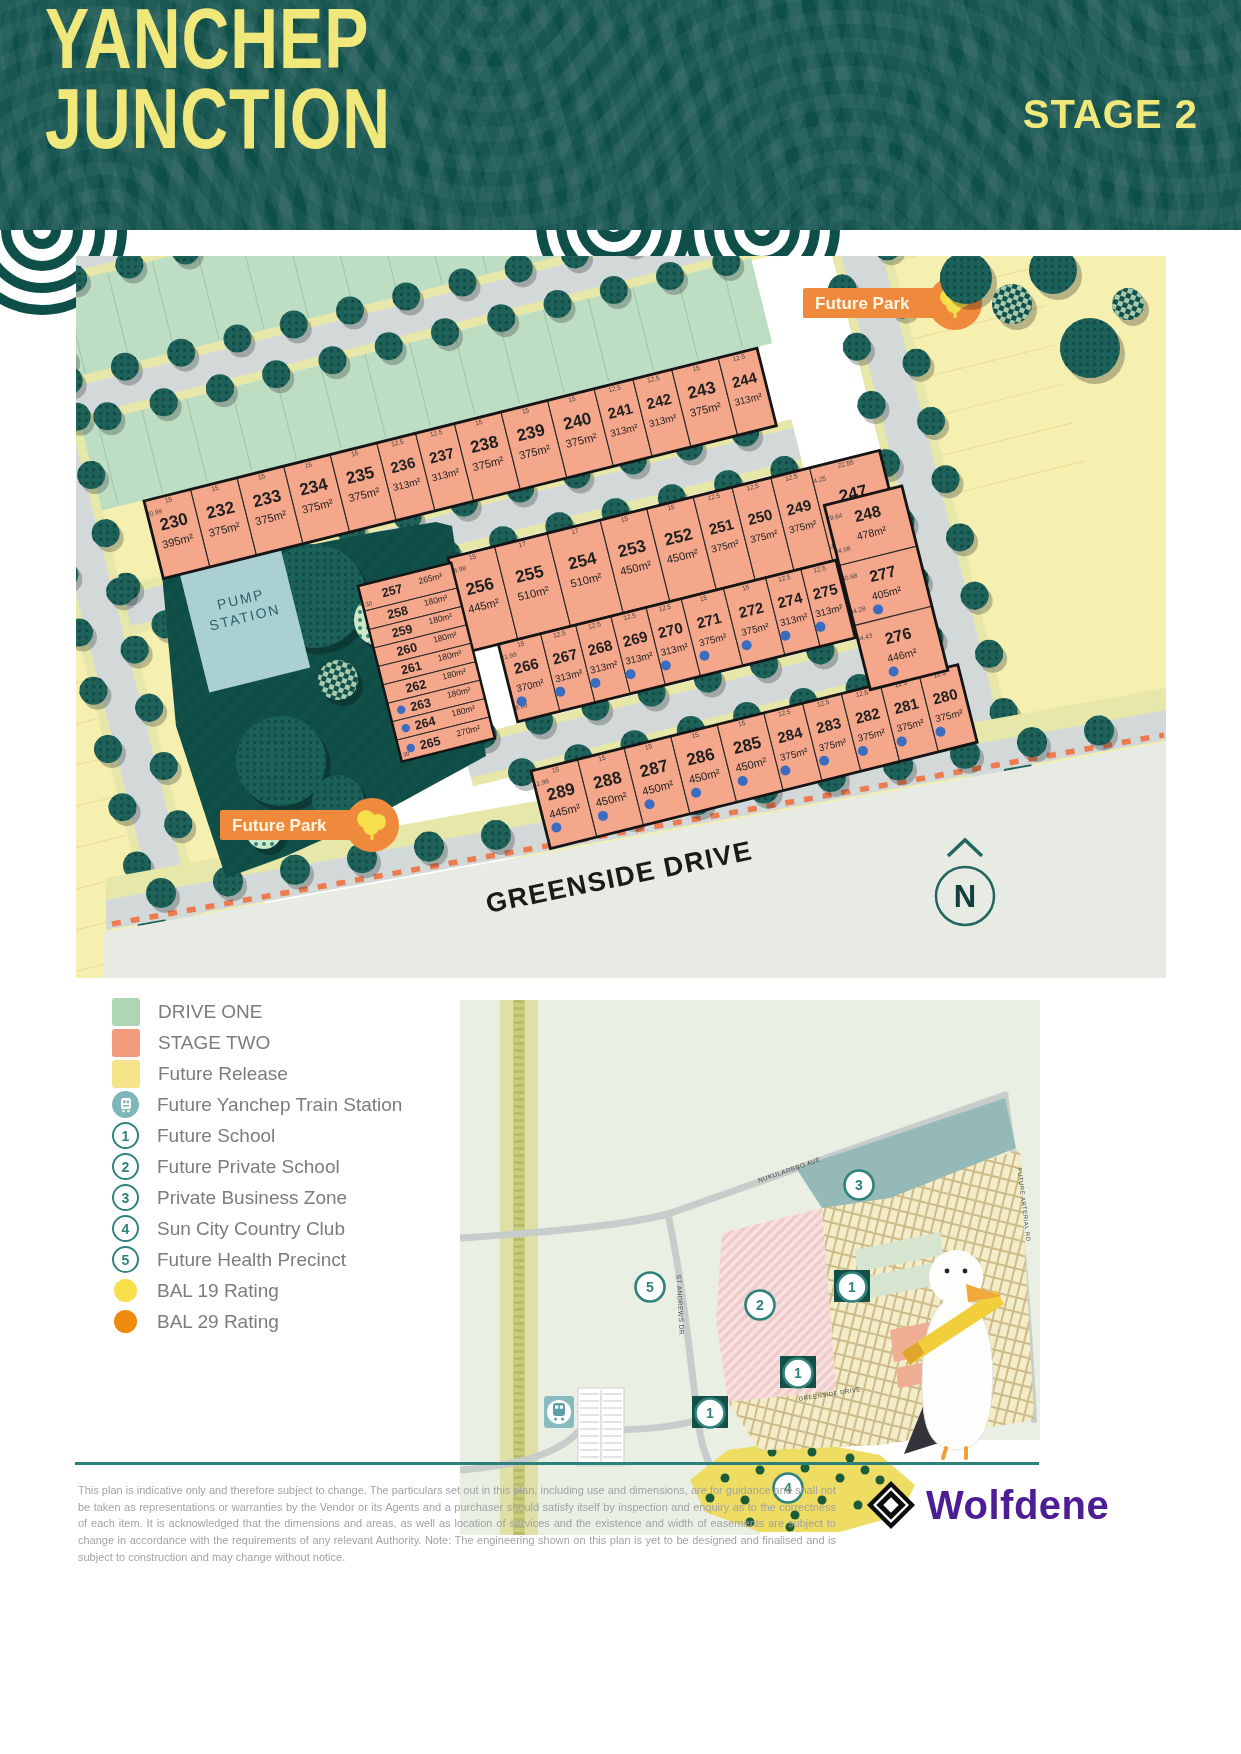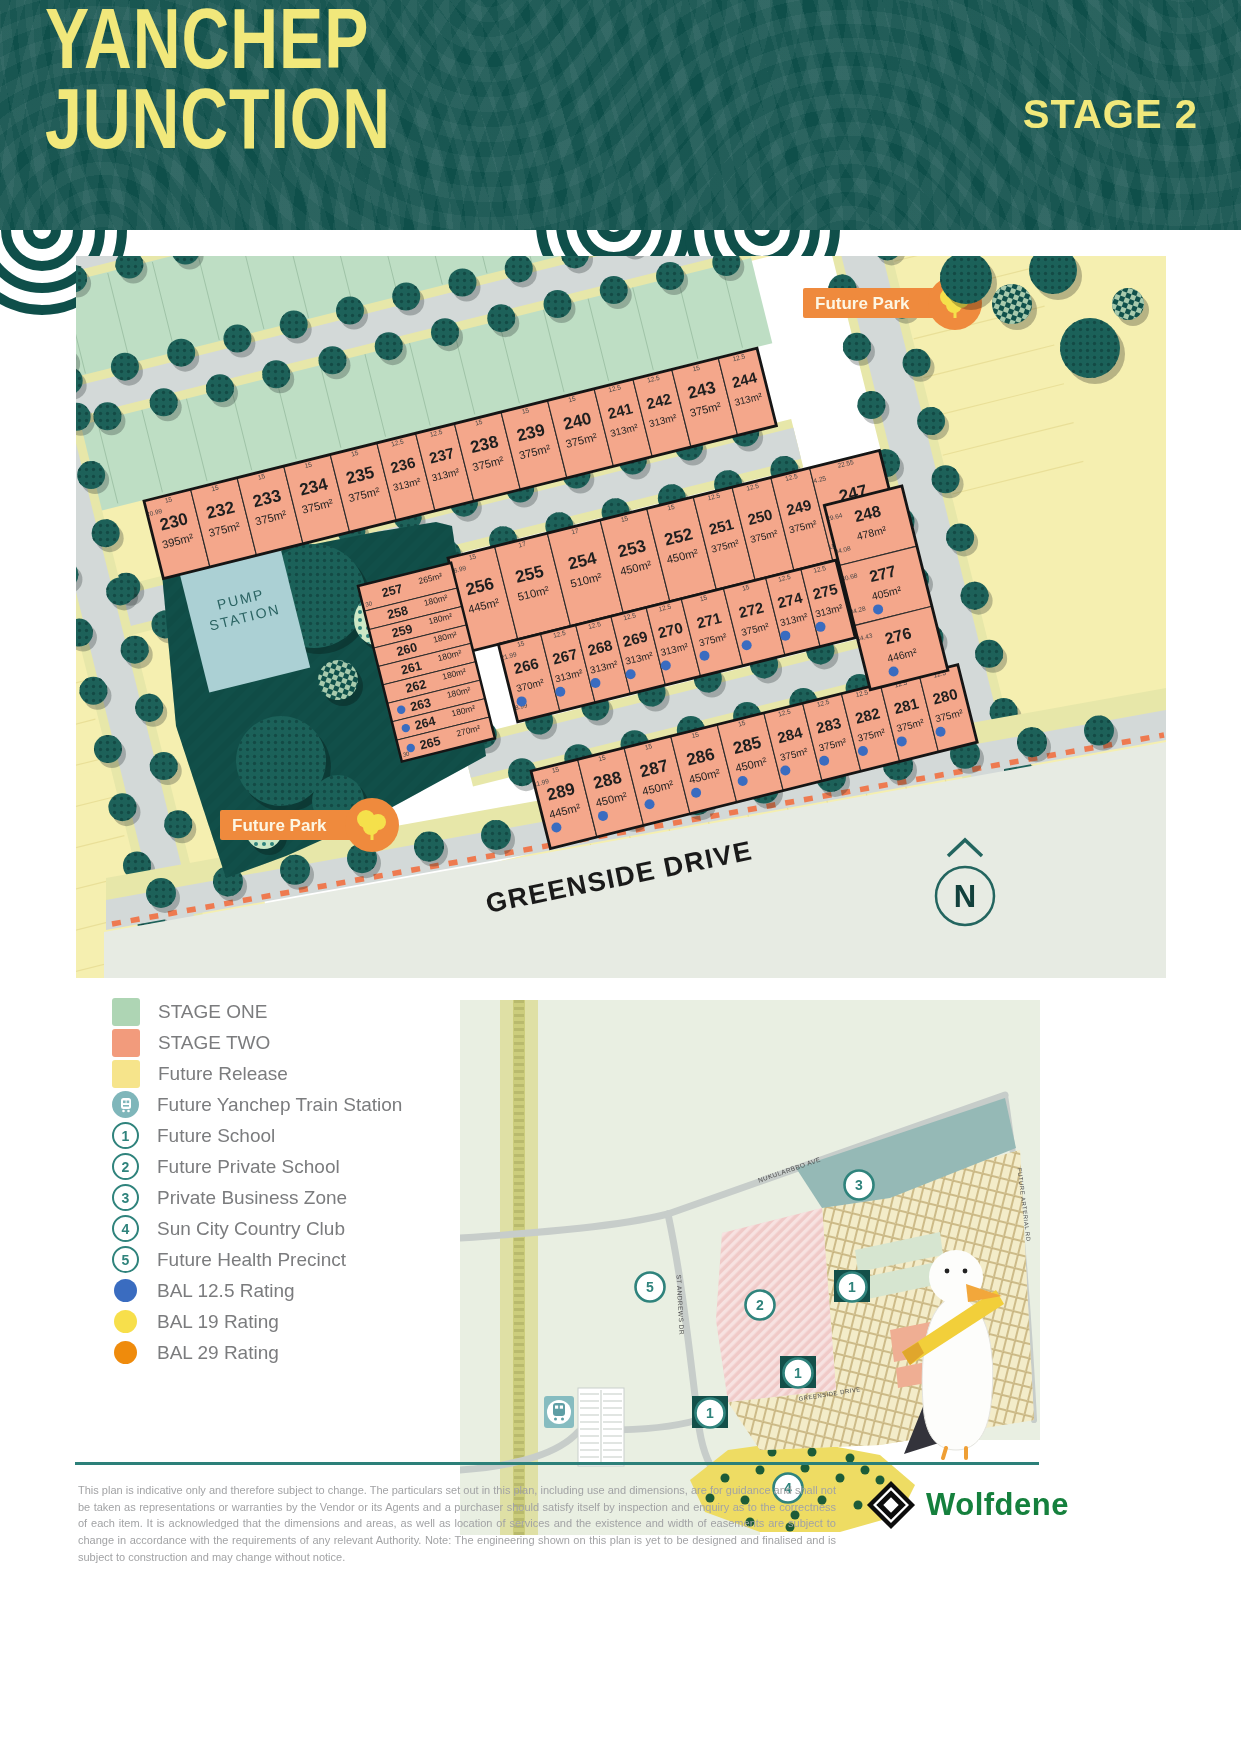--- a/index.html
+++ b/index.html
@@ -22,21 +22,21 @@
   .lg-row{display:flex;align-items:center;gap:18px;height:31px;color:#7b7c7e;font-size:19px;}
   .sw{width:28px;height:28px;border-radius:3px;flex:0 0 aupx;flex-shrink:0;}
   .sw-circ{width:27px;height:27px;border-radius:50%;box-sizing:border-box;
            display:flex;align-items:center;justify-content:center;}
   .sw-num{border:2.2px solid #2f837c;background:#fff;color:#2f837c;font-weight:700;font-size:14px;}
   .sw-dot{width:23px;height:23px;border-radius:50%;margin:2px;}
   
   #divider{left:75px;top:1462px;width:964px;height:2.5px;background:#2c8079;}
   #disclaimer{left:78px;top:1482px;width:758px;font-size:11px;line-height:1.52;color:#a2a3a5;text-align:justify;}
   #wolfdene{left:866px;top:1480px;display:flex;align-items:center;gap:10px;}
-  #wolfdene .wtxt{font-size:31px;font-weight:800;color:#15803d;letter-spacing:.5px;}
+  #wolfdene .wtxt{font-size:40px;font-weight:800;color:#4c1d95;letter-spacing:.5px;}
   svg text{font-family:"Liberation Sans", sans-serif;}
 </style>
 </head>
 <body>
 
 <div id="header" class="abs">
   <div id="title">
     <div>YANCHEP</div>
     <div>JUNCTION</div>
   </div>
@@ -1511,21 +1511,21 @@
       <polyline points="872,600 889,584 906,600" fill="none" stroke="#23655f" stroke-width="3.5"></polyline>
       <circle cx="889" cy="640" r="29" fill="none" stroke="#23655f" stroke-width="2.5"></circle>
       <text x="889" y="651" font-size="31" font-weight="700" fill="#12403c" text-anchor="middle">N</text>
     </g>
   </svg>
 
 <div id="legend" class="abs">
   <div id="legend-items">
       <div class="lg-row">
         <div class="sw" style="background: rgb(174, 213, 180);"></div>
-        <span>STAGE ONE</span>
+        <span>DRIVE ONE</span>
       </div>
       <div class="lg-row">
         <div class="sw" style="background: rgb(242, 155, 124);"></div>
         <span>STAGE TWO</span>
       </div>
       <div class="lg-row">
         <div class="sw" style="background: rgb(246, 228, 139);"></div>
         <span>Future Release</span>
       </div>
       <div class="lg-row">
@@ -1555,24 +1555,20 @@
       </div>
       <div class="lg-row">
         <div class="sw-circ sw-num">4</div>
         <span>Sun City Country Club</span>
       </div>
       <div class="lg-row">
         <div class="sw-circ sw-num">5</div>
         <span>Future Health Precinct</span>
       </div>
       <div class="lg-row">
-        <div class="sw-dot" style="background: rgb(58, 108, 192);"></div>
-        <span>BAL 12.5 Rating</span>
-      </div>
-      <div class="lg-row">
         <div class="sw-dot" style="background: rgb(247, 223, 75);"></div>
         <span>BAL 19 Rating</span>
       </div>
       <div class="lg-row">
         <div class="sw-dot" style="background: rgb(239, 139, 12);"></div>
         <span>BAL 29 Rating</span>
       </div>
     </div>
 </div>
 

